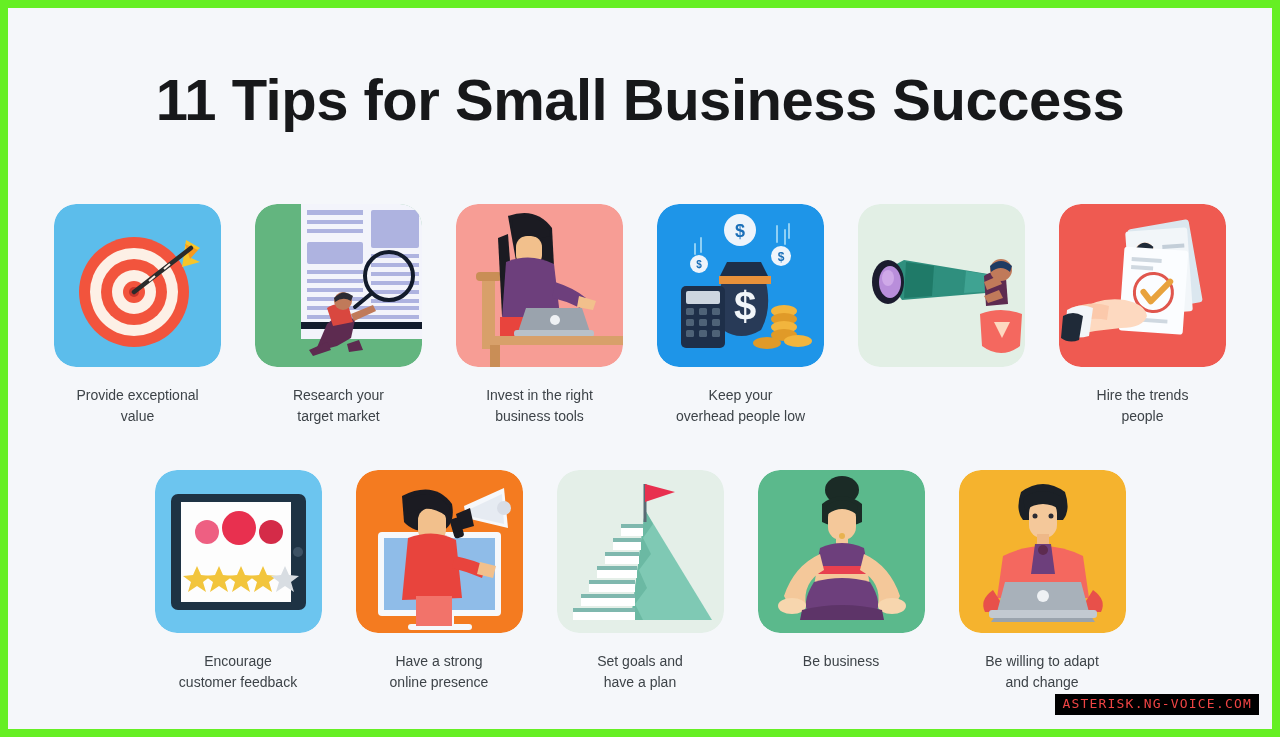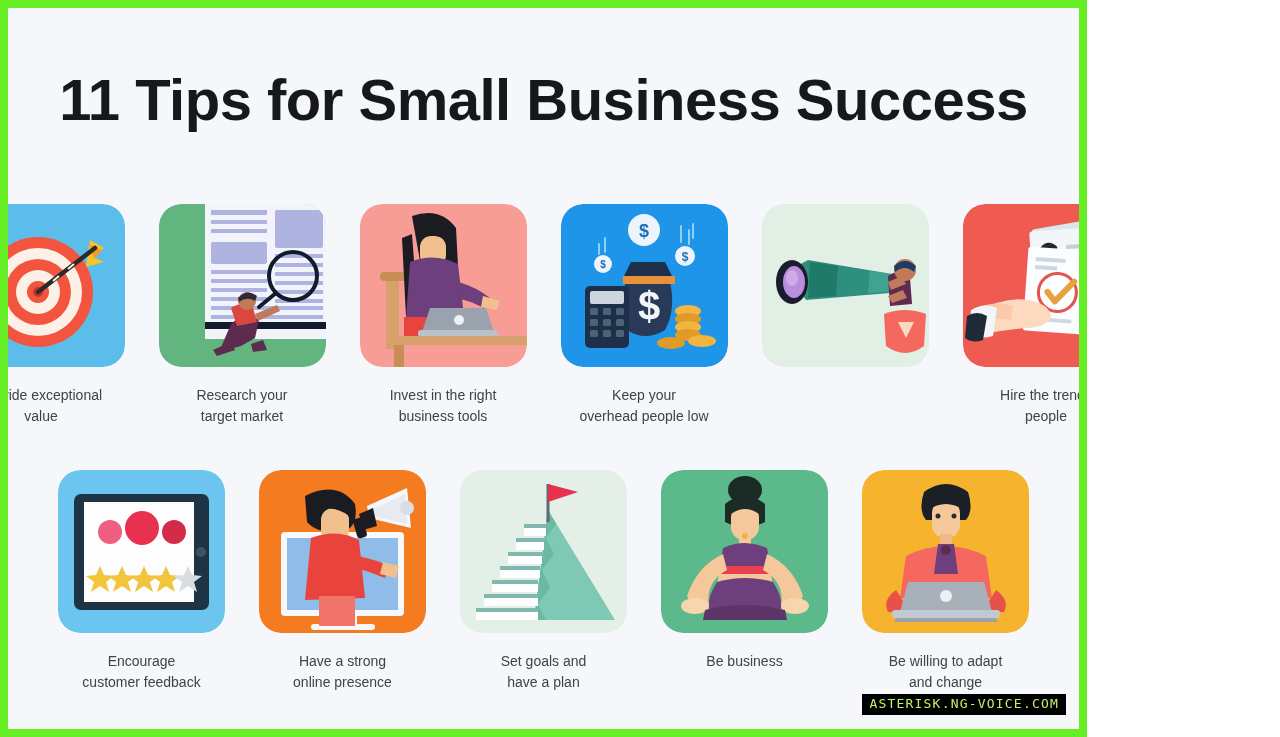--- a/index.html
+++ b/index.html
@@ -9,21 +9,21 @@
   }
   body {
     width: 1280px;
     height: 737px;
     overflow: hidden;
     font-family: "Liberation Sans", sans-serif;
   }
 
   #page {
     position: relative;
-    width: 1087px;
+    width: 1280px;
     height: 737px;
     box-sizing: border-box;
     border: 8px solid #66ef24;
     background: #f4f6fa;
     overflow: hidden;
   }
 
   #inner {
     position: absolute;
     left: 0; top: 0; right: 0; bottom: 0;
@@ -83,21 +83,21 @@
     font-family: "Liberation Sans", sans-serif;
     white-space: pre-line;
   }
 
   
   #watermark {
     position: absolute;
     right: 13px;
     bottom: 14px;
     background: #000000;
-    color: #bef264;
+    color: #ef4444;
     font-family: "DejaVu Sans Mono", monospace;
     font-size: 13px;
     letter-spacing: 1.2px;
     padding: 3px 7px 4px 7px;
     line-height: 14px;
     white-space: nowrap;
   }
 
   svg { display: block; width: 100%; height: 100%; }
 </style>

